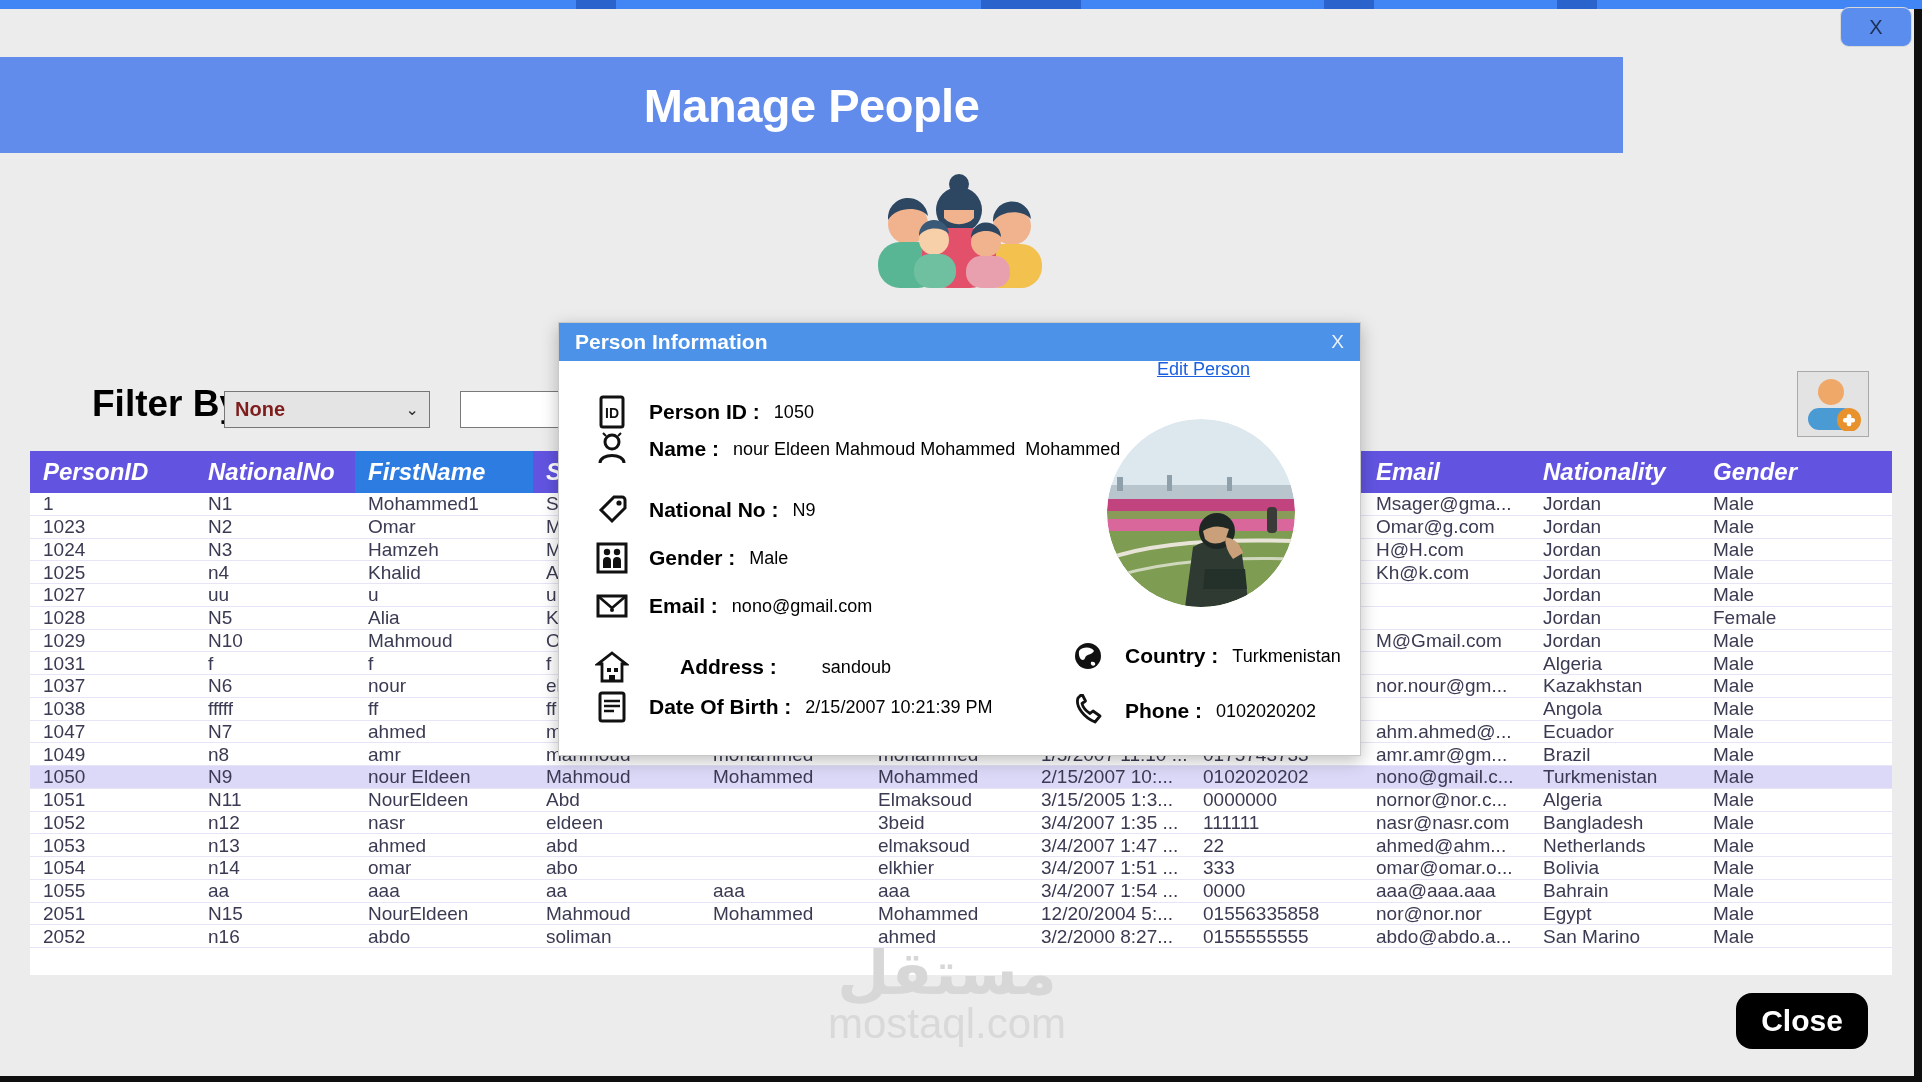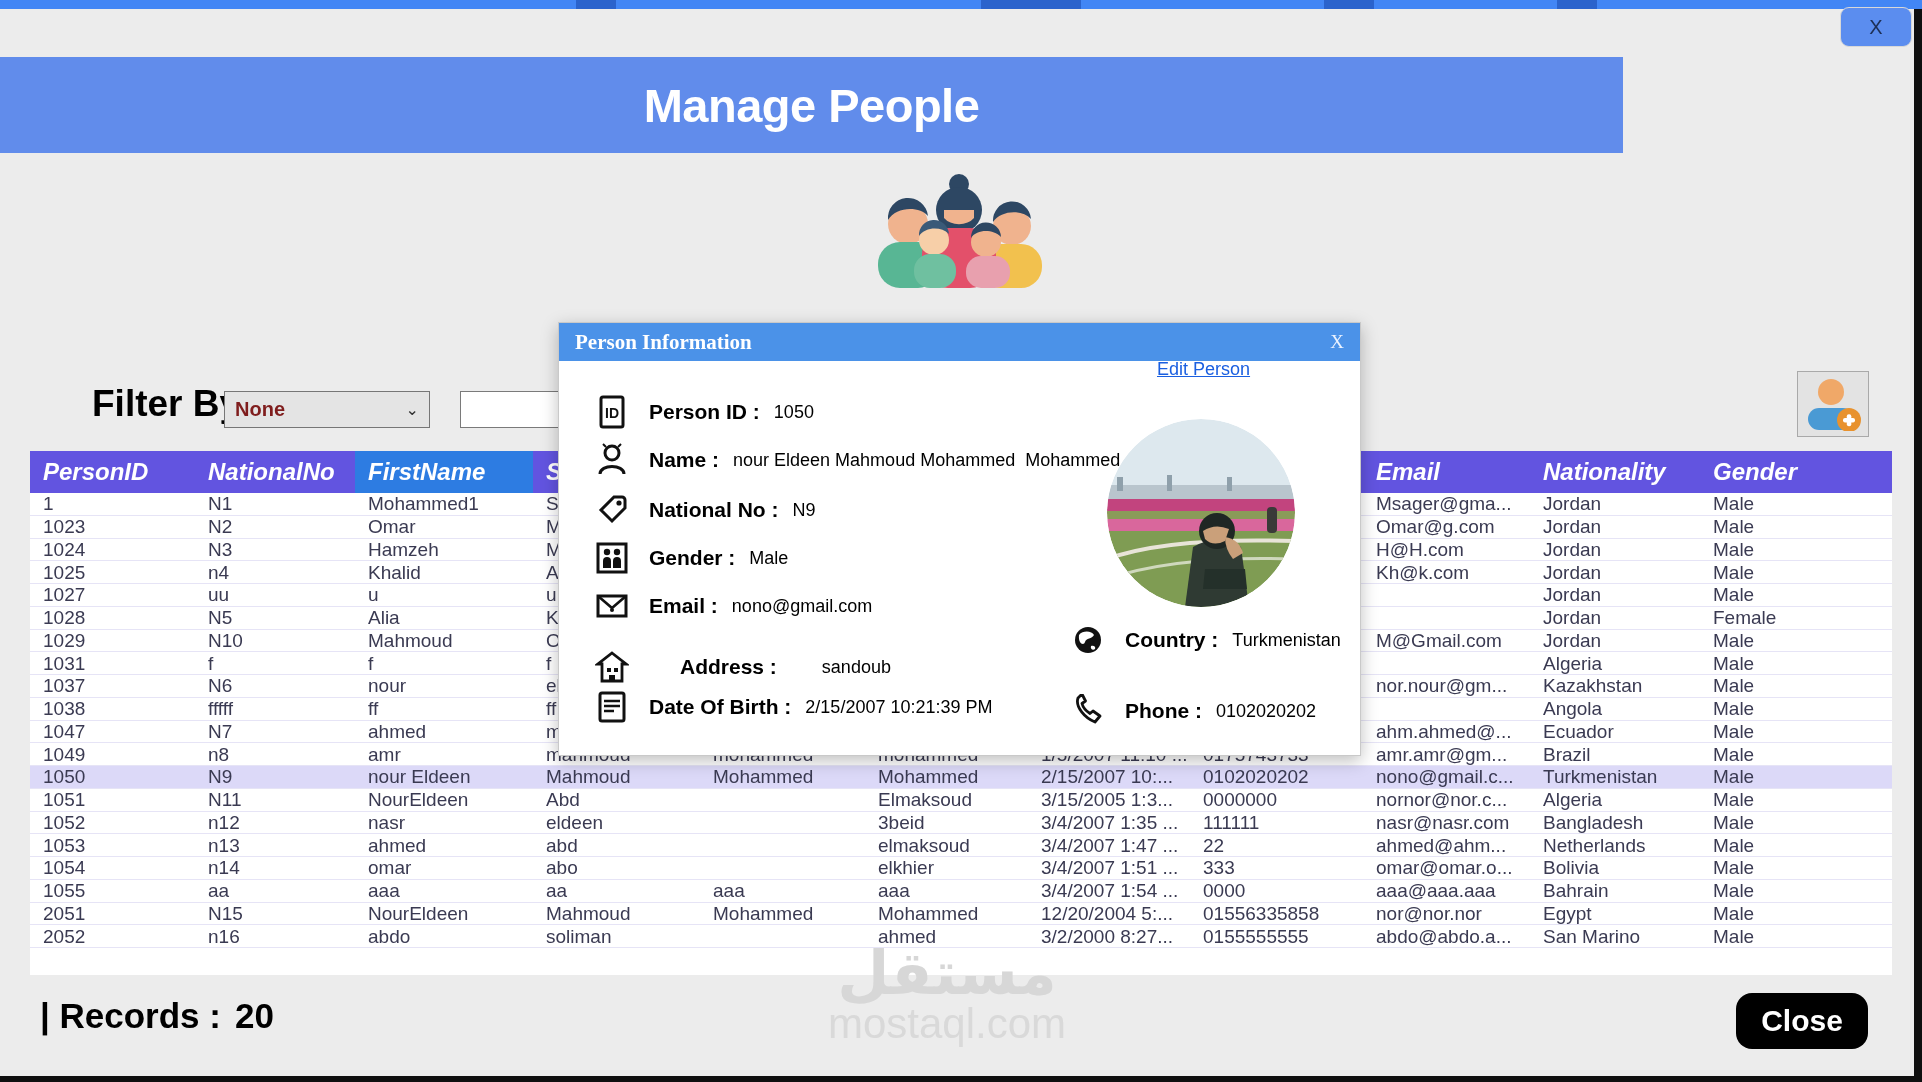--- a/index.html
+++ b/index.html
@@ -78,21 +78,21 @@
   
   .edge-right { position:absolute; left:1914px; top:0; width:8px; height:1082px; background:#0f0f0f; }
   .edge-bottom { position:absolute; left:0; top:1076px; width:1922px; height:6px; background:#0f0f0f; }
   
   .modal {
     position:absolute; left:558px; top:322px; width:803px; height:434px; background:#fff;
     border:1px solid #c9c9c9; box-shadow:0 5px 16px rgba(0,0,0,0.25); z-index:40;
   }
   .modal-header {
     position:absolute; left:0; top:0; width:100%; height:38px; background:#4b92e8;
-    display:flex; align-items:center; padding:0 16px;font-family:Liberation Serif, serif;
+    display:flex; align-items:center; padding:0 16px;
   }
   .modal-title { color:#fff; font-size:21px; font-weight:700; flex:1; }
   .modal-close { color:#eaf2ff; font-size:19px; cursor:pointer; }
   .edit-link { position:absolute; left:598px; top:36px; color:#1a5fe0; font-size:18px;
     text-decoration:underline; cursor:pointer; }
   .field { position:absolute; display:flex; align-items:center; }
   .field .f-icon { width:34px; height:34px; margin-right:20px; flex:none; }
   .f-label { font-size:21px; font-weight:800; color:#000; white-space:nowrap; }
   .f-value { font-size:18px; color:#000; margin-left:14px; white-space:pre; }
   .photo { position:absolute; left:548px; top:96px; width:188px; height:188px; border-radius:50%;
@@ -435,23 +435,20 @@
           <div class="tc">ahmed</div>
           <div class="tc">3/2/2000 8:27...</div>
           <div class="tc">0155555555</div>
           <div class="tc">abdo@abdo.a...</div>
           <div class="tc">San Marino</div>
           <div class="tc">Male</div>
         </div>
       </div>
   </div>
 
-  <div class="records">
-    <span>| Records :</span><b>20</b>
-  </div>
 
   <div class="watermark">
     <div class="wm-ar">مستقل</div>
     <div class="wm-en">mostaql.com</div>
   </div>
 
   <button class="close-btn">Close</button>
 
   <div class="modal">
     <div class="modal-header">
@@ -463,21 +460,21 @@
 
     <div class="field" style="left:36px; top:72px;">
       <svg class="f-icon" viewBox="0 0 34 34">
         <rect x="6" y="2" width="22" height="30" rx="2" fill="none" stroke="#111" stroke-width="3"></rect>
         <text x="17" y="23" font-size="14" font-weight="bold" text-anchor="middle" fill="#111" font-family="Liberation Sans, sans-serif">ID</text>
       </svg>
       <span class="f-label">Person ID :</span>
       <span class="f-value">1050</span>
     </div>
 
-    <div class="field" style="left:36px; top:120px;justify-content:center;">
+    <div class="field" style="left:36px; top:109px;justify-content:center;">
       <svg class="f-icon" viewBox="0 0 34 34">
         <circle cx="17" cy="10" r="7" fill="none" stroke="#111" stroke-width="3"></circle>
         <path d="M5 31 c0 -10 24 -10 24 0" fill="none" stroke="#111" stroke-width="3"></path>
         <path d="M11 4 l-3 -3 M23 4 l3 -3" stroke="#111" stroke-width="2"></path>
       </svg>
       <span class="f-label">Name :</span>
       <span class="f-value">nour Eldeen Mahmoud Mohammed  Mohammed</span>
     </div>
 
     <div class="field" style="left:36px; top:170px;">
@@ -524,21 +521,21 @@
 
     <div class="field" style="left:36px; top:367px;">
       <svg class="f-icon" viewBox="0 0 34 34">
         <rect x="5" y="3" width="24" height="28" rx="2" fill="none" stroke="#111" stroke-width="3"></rect>
         <path d="M9 11 h16 M9 16 h16 M9 21 h10" stroke="#111" stroke-width="2.6"></path>
       </svg>
       <span class="f-label">Date Of Birth :</span>
       <span class="f-value">2/15/2007 10:21:39 PM</span>
     </div>
 
-    <div class="field" style="left:512px; top:300px;">
+    <div class="field" style="left:512px; top:316px;">
       <svg class="f-icon" viewBox="0 0 34 34">
         <circle cx="17" cy="17" r="13" fill="#111"></circle>
         <path d="M8 12 c4 -5 13 -4 15 0 c-2 4 -8 3 -9 7 c-1 4 -7 2 -6 -7 Z" fill="#fff"></path>
         <path d="M20 23 c3 -1 5 1 4 3 c-2 2 -5 0 -4 -3 Z" fill="#fff"></path>
       </svg>
       <span class="f-label">Country :</span>
       <span class="f-value">Turkmenistan</span>
     </div>
 
     <div class="field" style="left:512px; top:371px;">

